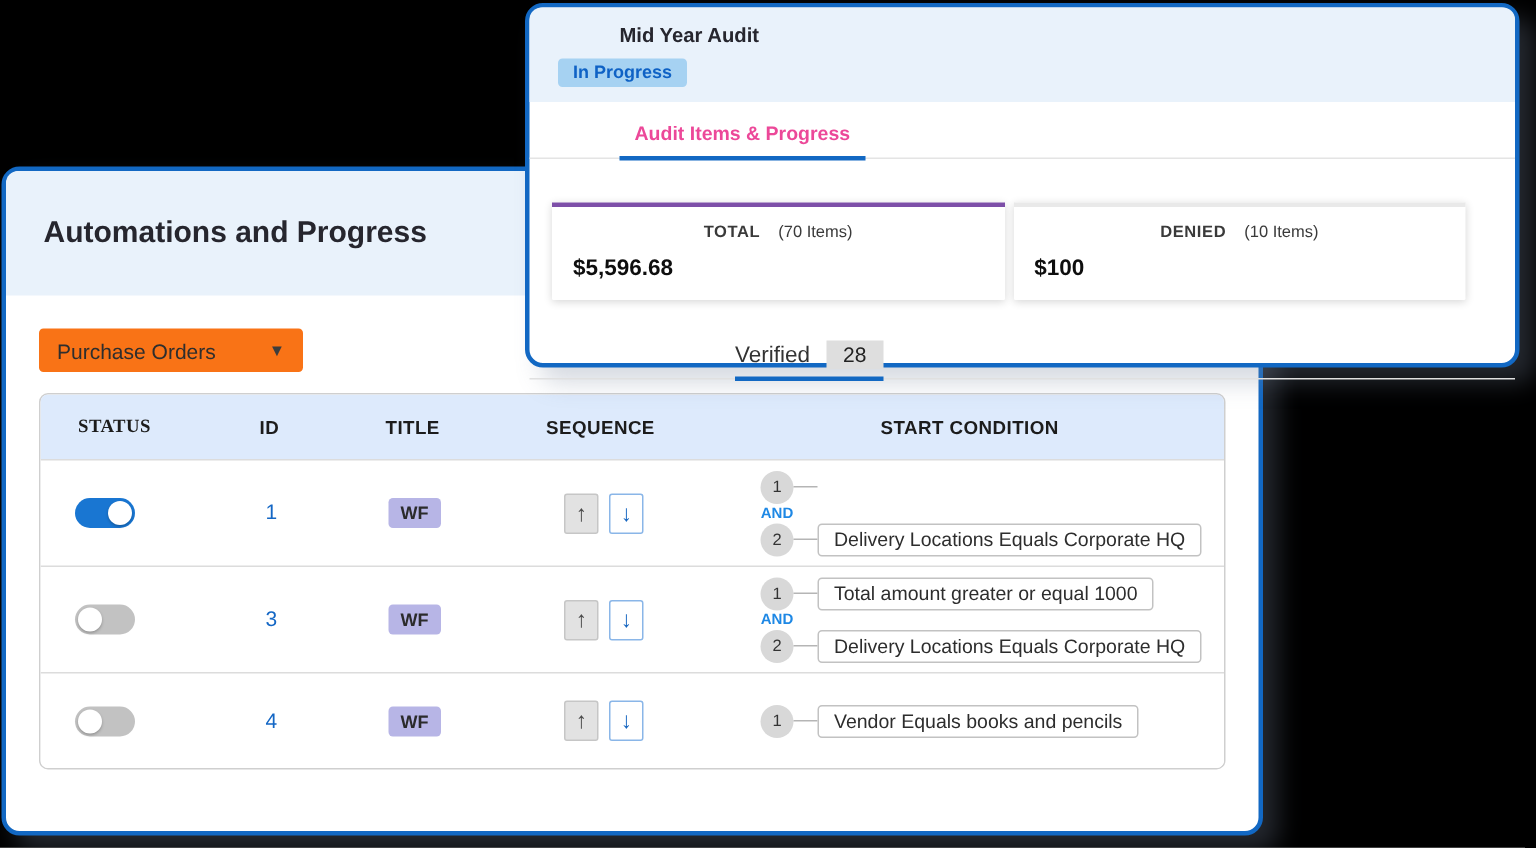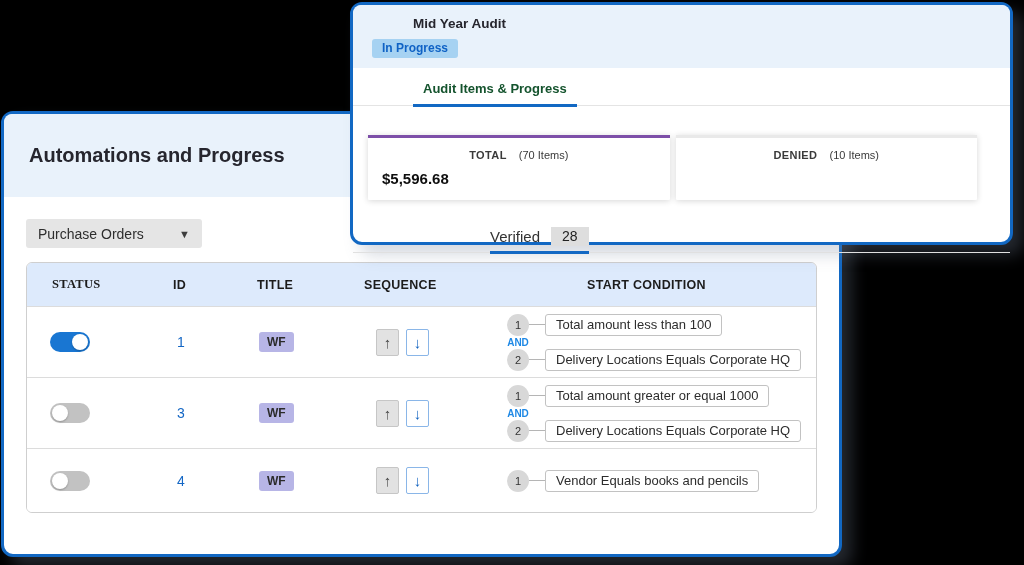--- a/index.html
+++ b/index.html
@@ -11,21 +11,21 @@
          box-shadow:10px 10px 16px rgba(120,132,155,0.30);box-sizing:border-box;}
 
   
   .audit-panel{left:350px;top:2px;width:663px;height:243px;z-index:2;}
   .audit-header{background:#e9f2fb;border-radius:8px 8px 0 0;padding:11px 19px 10px;}
   .audit-title{font-size:13.5px;font-weight:bold;color:#26262e;margin-left:41px;}
   .status-badge{display:inline-block;margin-top:8px;background:#a6d2f2;color:#0f62c5;
                 font-size:12px;font-weight:bold;padding:2px 10px 3px;border-radius:3px;}
   .main-tab-row{display:flex;align-items:flex-end;border-bottom:1px solid #e4e4e4;height:37px;}
   .main-tab{margin-left:60px;padding:0 10px 8px;border-bottom:3px solid #1268c3;margin-bottom:-2px;
-            color:#14532d;font-size:13px;font-weight:bold;white-space:nowrap;cursor:pointer;text-align:right;}
+            color:#ec4899;font-size:13px;font-weight:bold;white-space:nowrap;cursor:pointer;text-align:right;}
   .cards-row{display:flex;gap:6px;margin:29px 33px 0 15px;}
   .stat-card{flex:1;background:#fff;box-shadow:0 1px 6px rgba(0,0,0,0.16);border-radius:1px;cursor:pointer;}
   .accent{display:flex;height:3px;}
   .accent .fill{height:3px;}
   .accent .rest{height:3px;flex:1;background:#e9e9e9;}
   .fill-purple{width:100%;background:#7d4fa8;}
   .fill-green{width:40%;background:#43a047;}
   .fill-gray{width:0;}
   .card-body{padding:11px 14px 13px;}
   .card-label-row{font-size:11px;color:#3a3a3a;text-align:center;}
@@ -36,21 +36,21 @@
   .sub-tab{margin-left:137px;display:inline-flex;align-items:center;padding-bottom:5px;margin-bottom:-2px;
            border-bottom:3px solid #1268c3;cursor:pointer;}
   .sub-tab-label{font-size:15px;color:#333;}
   .sub-tab-count{margin-left:11px;background:#dedede;color:#222;font-size:14px;padding:1px 11px 2px;}
 
   
   .workflows-panel{left:1px;top:111px;width:841px;height:446px;z-index:1;}
   .wf-header{background:#e9f2fb;border-radius:8px 8px 0 0;height:83px;display:flex;align-items:center;}
   .wf-title{font-size:20px;font-weight:bold;color:#26262e;padding-left:25px;}
   .wf-body{padding:0 22px;}
-  .dropdown{margin-top:22px;width:176px;height:29px;background:#e5e5e5;border-radius:3px;
+  .dropdown{margin-top:22px;width:176px;height:29px;background:#f97316;border-radius:3px;
             display:flex;align-items:center;padding:0 12px;box-sizing:border-box;cursor:pointer;}
   .dropdown-value{font-size:14px;font-weight:500;color:#2e2e2e;}
   .dropdown-caret{margin-left:auto;font-size:11px;color:#3d3d3d;}
 
   .table{margin-top:14px;border:1px solid #cfcfcf;border-radius:6px;overflow:hidden;}
   .t-head,.t-row{display:grid;grid-template-columns:122px 88px 105px 160px 1fr;align-items:center;}
   .t-head{background:#ddeafc;height:43px;font-size:12.5px;font-weight:bold;color:#1c1c1c;letter-spacing:0.3px;}
   .th-status{padding-left:25px;font-family:Liberation Serif, serif;}
   .th-id{padding-left:24px;}
   .th-title{padding-left:20px;}
@@ -118,20 +118,21 @@
     <div class="stat-card">
       <div class="accent">
           <span class="fill fill-gray"></span>
           <span class="rest"></span>
         </div>
       <div class="card-body">
         <div class="card-label-row">
           <span class="card-label">DENIED</span>
           <span class="card-count">(10 Items)</span>
         </div>
+        <div class="card-value">$100</div>
       </div>
     </div>
   </div>
 
   <div class="subtab-row">
     <span class="sub-tab">
       <span class="sub-tab-label">Verified</span>
       <span class="sub-tab-count">28</span>
     </span>
   </div>
@@ -170,21 +171,20 @@
               <span>↑</span>
             </span>
           <span class="seq-btn seq-down">
               <span>↓</span>
             </span>
         </div>
         <div class="cell-cond">
           <div class="cond-line">
             <span class="step-circle">1</span>
             <span class="connector"></span>
-            <span class="cond-box">Total amount less than 100</span>
           </div>
           <div class="and-label">AND</div>
           <div class="cond-line">
             <span class="step-circle">2</span>
             <span class="connector"></span>
             <span class="cond-box">Delivery Locations Equals Corporate HQ</span>
           </div>
         </div>
       </div>
 

